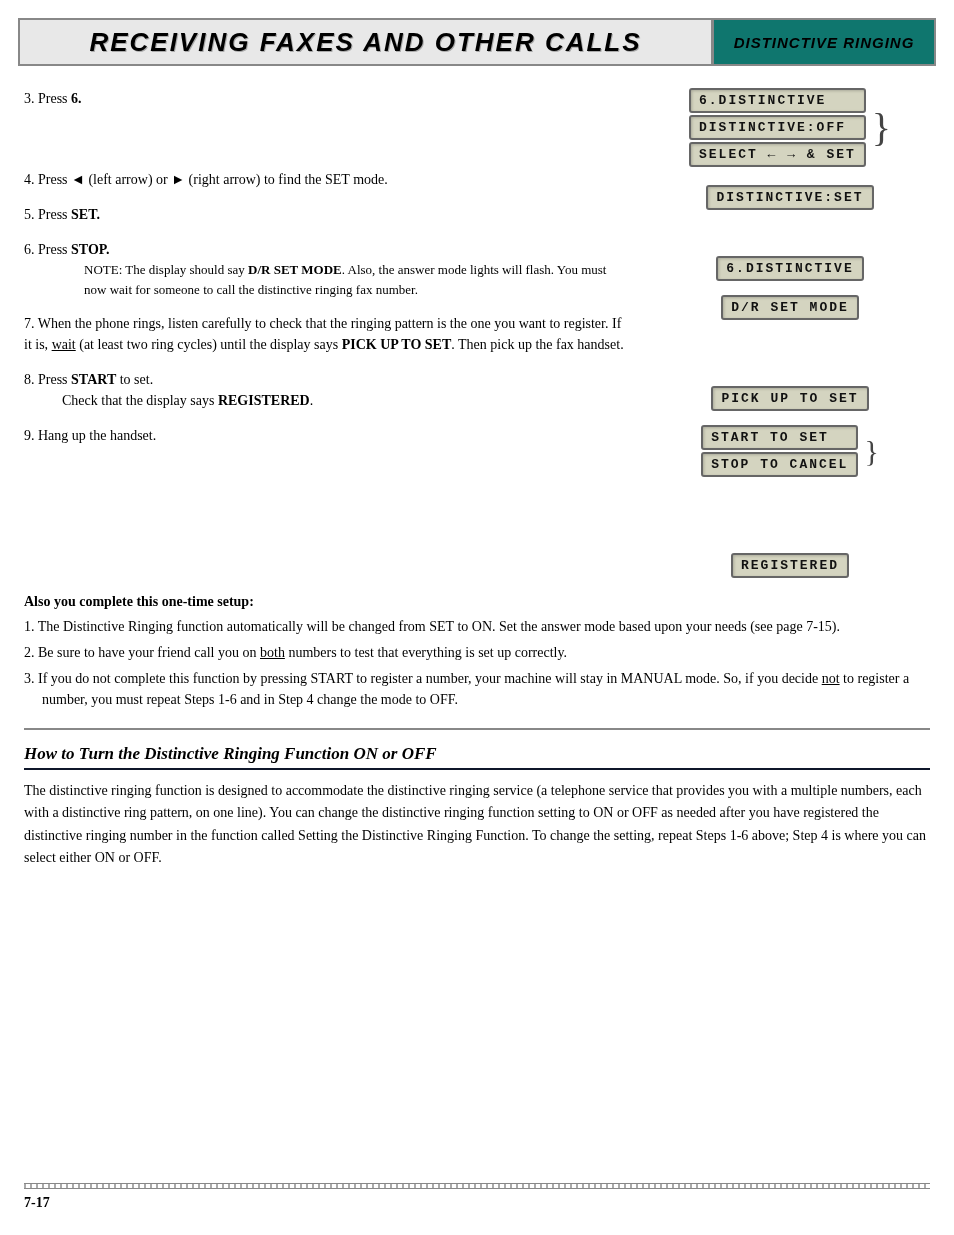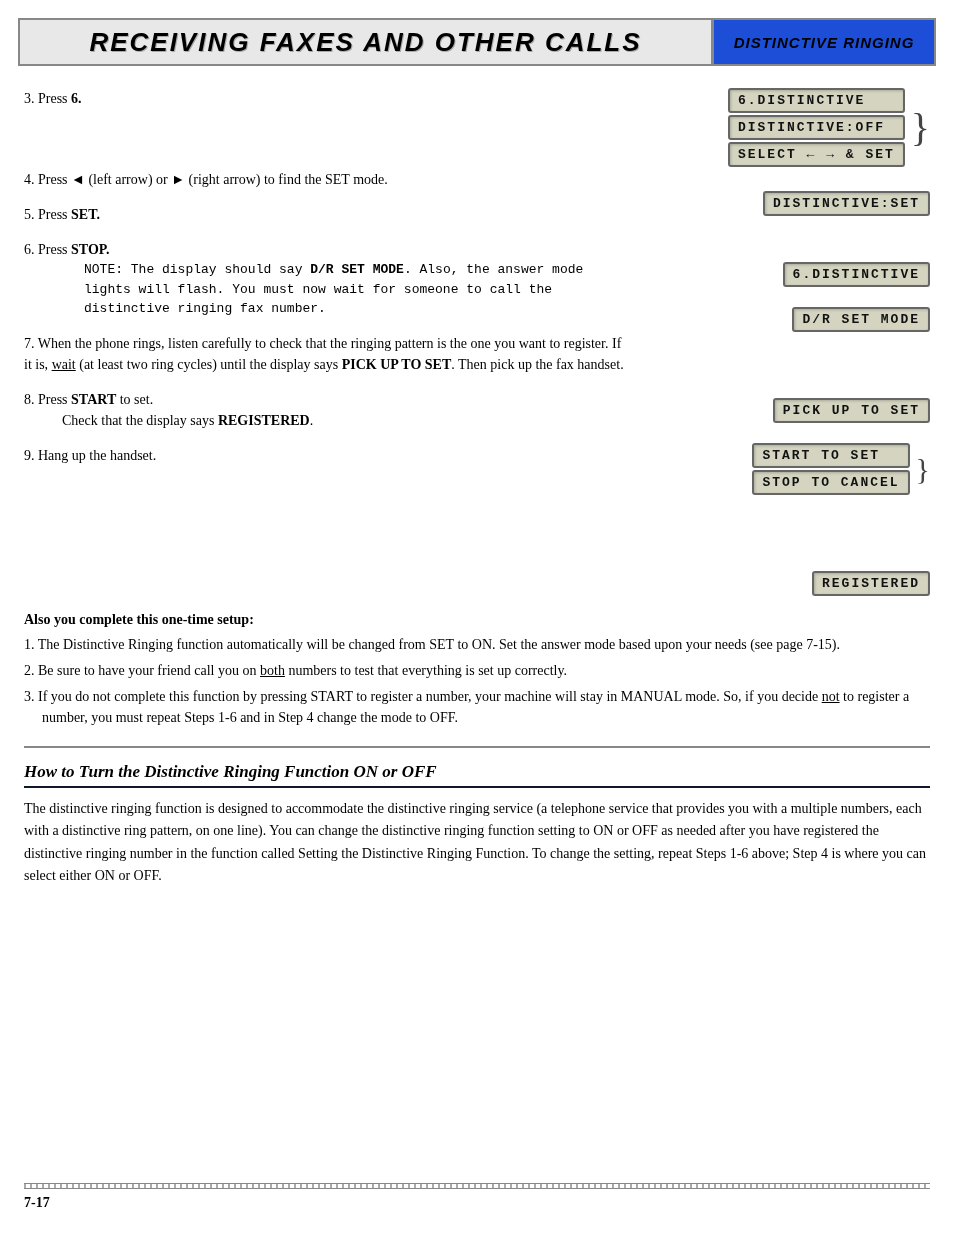--- a/index.html
+++ b/index.html
@@ -37,21 +37,21 @@
       letter-spacing: 2px;
       color: #000;
       text-shadow: 1px 1px 0 #aaa;
       font-style: italic;
     }
     .header-sub {
       width: 220px;
       display: flex;
       align-items: center;
       justify-content: center;
-      background: #1d4ed8;
+      background: #0f766e;
     }
     .header-sub-text {
       font-size: 15px;
       font-style: italic;
       font-weight: bold;
       font-family: Arial, sans-serif;
       color: #000;
       letter-spacing: 1px;
     }
 
@@ -78,32 +78,31 @@
       margin-bottom: 14px;
       line-height: 1.5;
     }
     .step p {
       margin-left: 0;
     }
     .step .note {
       margin-left: 60px;
       font-size: 13px;
       line-height: 1.5;
-      font-family: Liberation Mono, monospace;
     }
     .step .note strong {
       font-size: 13px;
     }
 
     
     .lcd-group {
       display: flex;
       flex-direction: column;
-      align-items: flex-end;
-      gap: 20px;
+      align-items: center;
+      gap: 14px;
       margin-bottom: 6px;
       position: relative;
     }
     .lcd-box {
       background: #d4d4c0;
       border: 2px solid #666;
       border-radius: 3px;
       padding: 3px 8px;
       font-family: 'Courier New', Courier, monospace;
       font-size: 13px;

